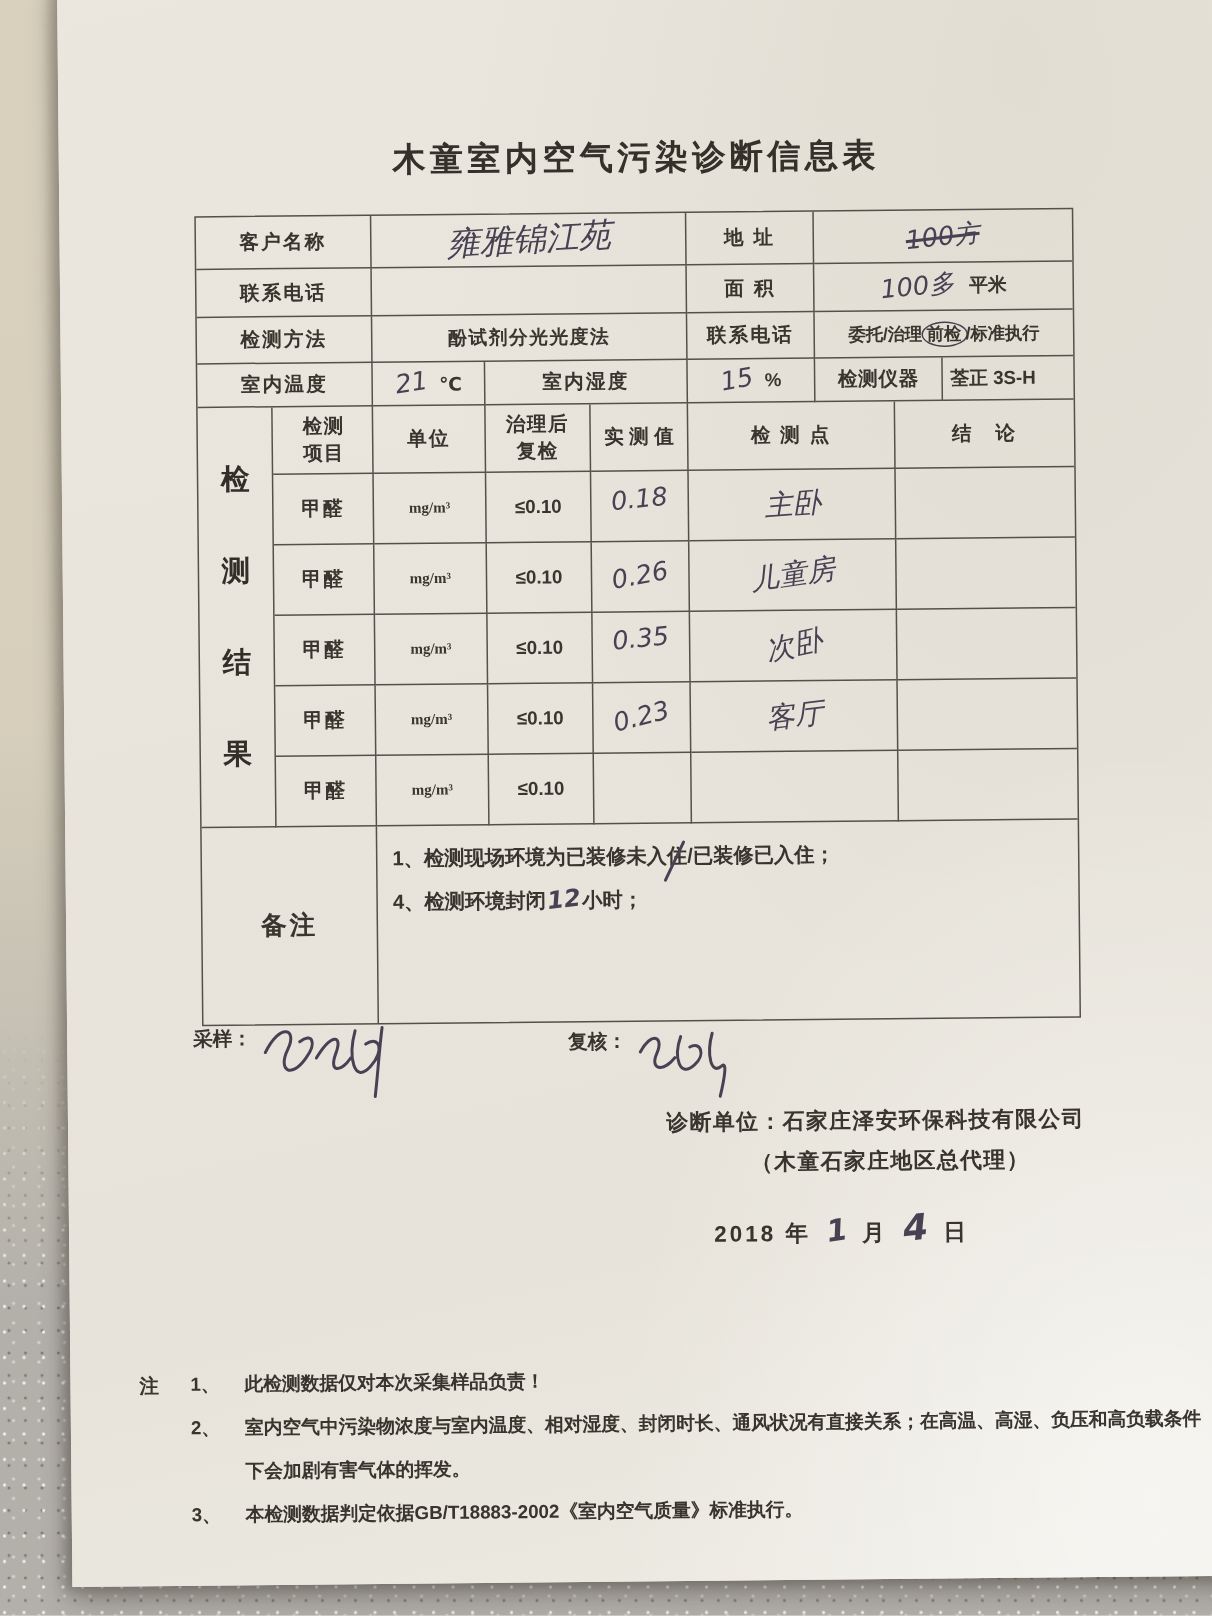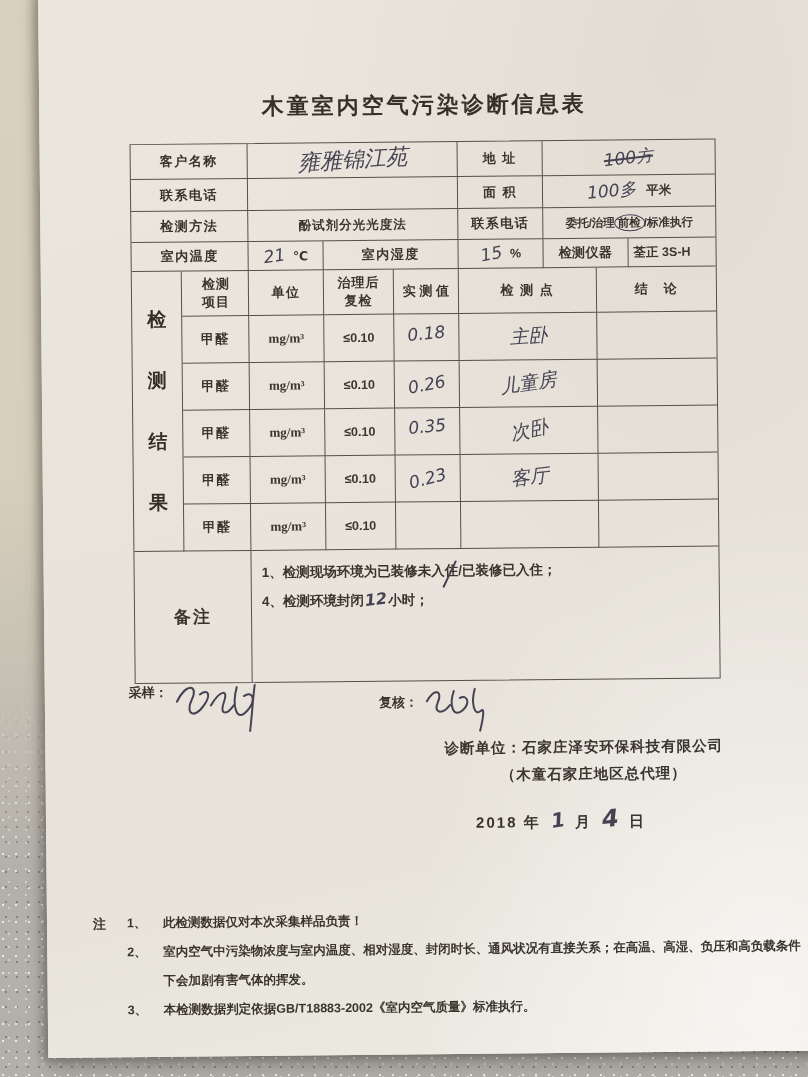--- a/index.html
+++ b/index.html
@@ -62,38 +62,38 @@
     width:50px;border-right:1px solid var(--line);display:flex;flex-direction:column;
     justify-content:space-evenly;align-items:center;font-size:19px;font-weight:700;color:#332f28;
     border-bottom:1px solid var(--line);box-sizing:border-box;
   }
   .res-rows{width:534px;}
   .hrow{height:45px;} .drow{height:47px;}
   .c-item{width:67px;} .c-unit{width:75px;text-align:right;} .c-std{width:70px;} .c-meas{width:65px;text-align:right;}
   .c-point{width:138px;} .c-conc{width:119px;}
   .wrap2{display:inline-block;width:30px;text-align:right;line-height:1.4;letter-spacing:1px;}
   .wrap3{display:inline-block;width:46px;text-align:center;line-height:1.4;letter-spacing:1px;}
-  .unit-f{font-family:"Liberation Serif","DejaVu Serif",serif;font-size:13px;font-weight:600;}
+  .unit-f{font-family:"Liberation Serif","DejaVu Serif",serif;font-size:10px;font-weight:600;}
   .meas-hw{font-size:17px;transform:rotate(-5deg);}
   .point-hw{font-size:19px;transform:rotate(-4deg);}
   
   .remark-label{font-size:17px;font-weight:700;letter-spacing:2px;}
   .remark-content{
     flex-direction:column;align-items:flex-start;justify-content:flex-start;
     padding:8px 0 0 10px;font-size:13.5px;font-weight:600;line-height:28px;color:#39342d;
   }
   .remark-slash{
     position:absolute;left:187px;top:2px;width:2px;height:30px;background:var(--ink);
     transform:rotate(26deg);border-radius:2px;
   }
   .hw-12{font-size:16px;margin:0 1px;display:inline-block;transform:rotate(-6deg);}
   
   .sig-line{position:absolute;top:699px;left:84px;width:600px;font-size:13px;font-weight:600;color:#39342d;}
   .sig-samp{position:absolute;left:0;top:0;}
-  .sig-rev{position:absolute;left:250px;top:12px;}
+  .sig-rev{position:absolute;left:250px;top:4px;}
   .sig-svg{position:absolute;top:-8px;stroke:var(--ink);fill:none;stroke-width:2;stroke-linecap:round;}
   
   .org1{position:absolute;left:399px;top:757px;font-size:14.5px;font-weight:600;letter-spacing:1px;color:#39342d;}
   .org2{position:absolute;left:455px;top:784px;font-size:14.5px;font-weight:600;letter-spacing:1px;color:#39342d;}
   .dateline{position:absolute;left:430px;top:824px;width:260px;font-size:15px;font-weight:600;letter-spacing:2px;color:#39342d;}
   .d-hw{font-size:20px;letter-spacing:0;}
   .d-hw.day{font-size:24px;}
   
   .notes{position:absolute;left:46px;top:924px;width:716px;color:#39342d;}
   .note-line{display:flex;align-items:flex-start;font-size:12.5px;font-weight:600;line-height:29px;}

